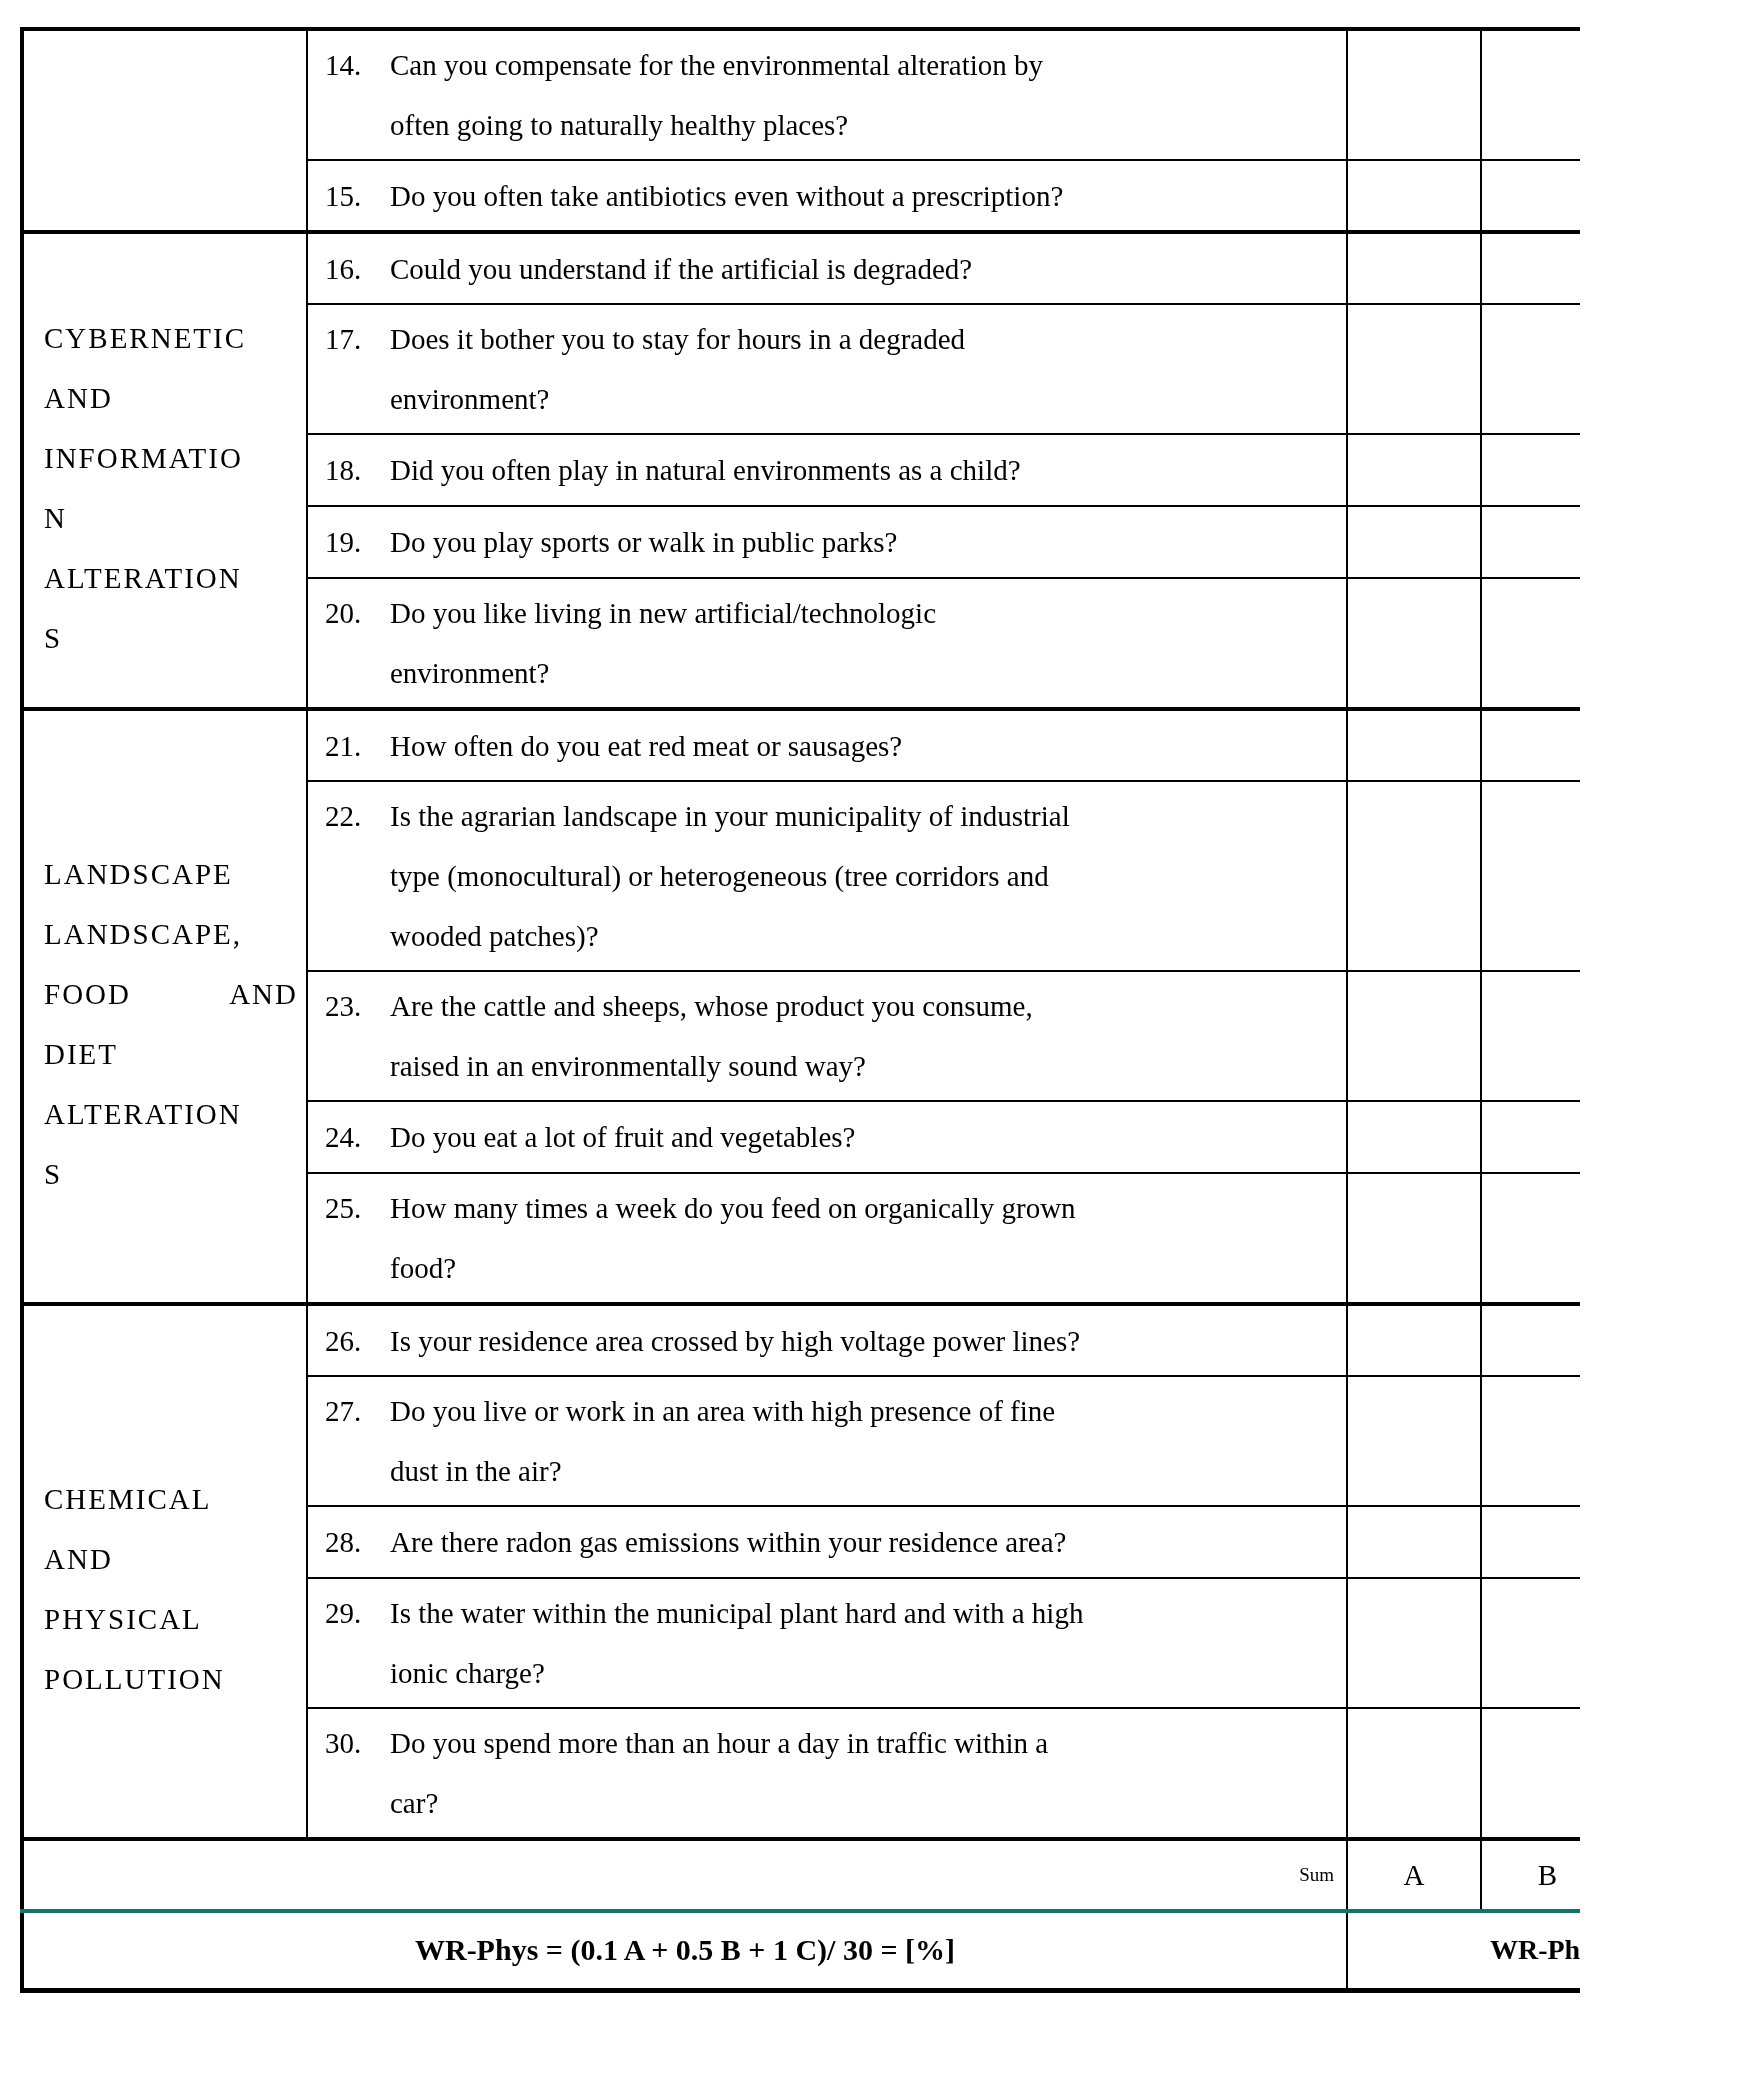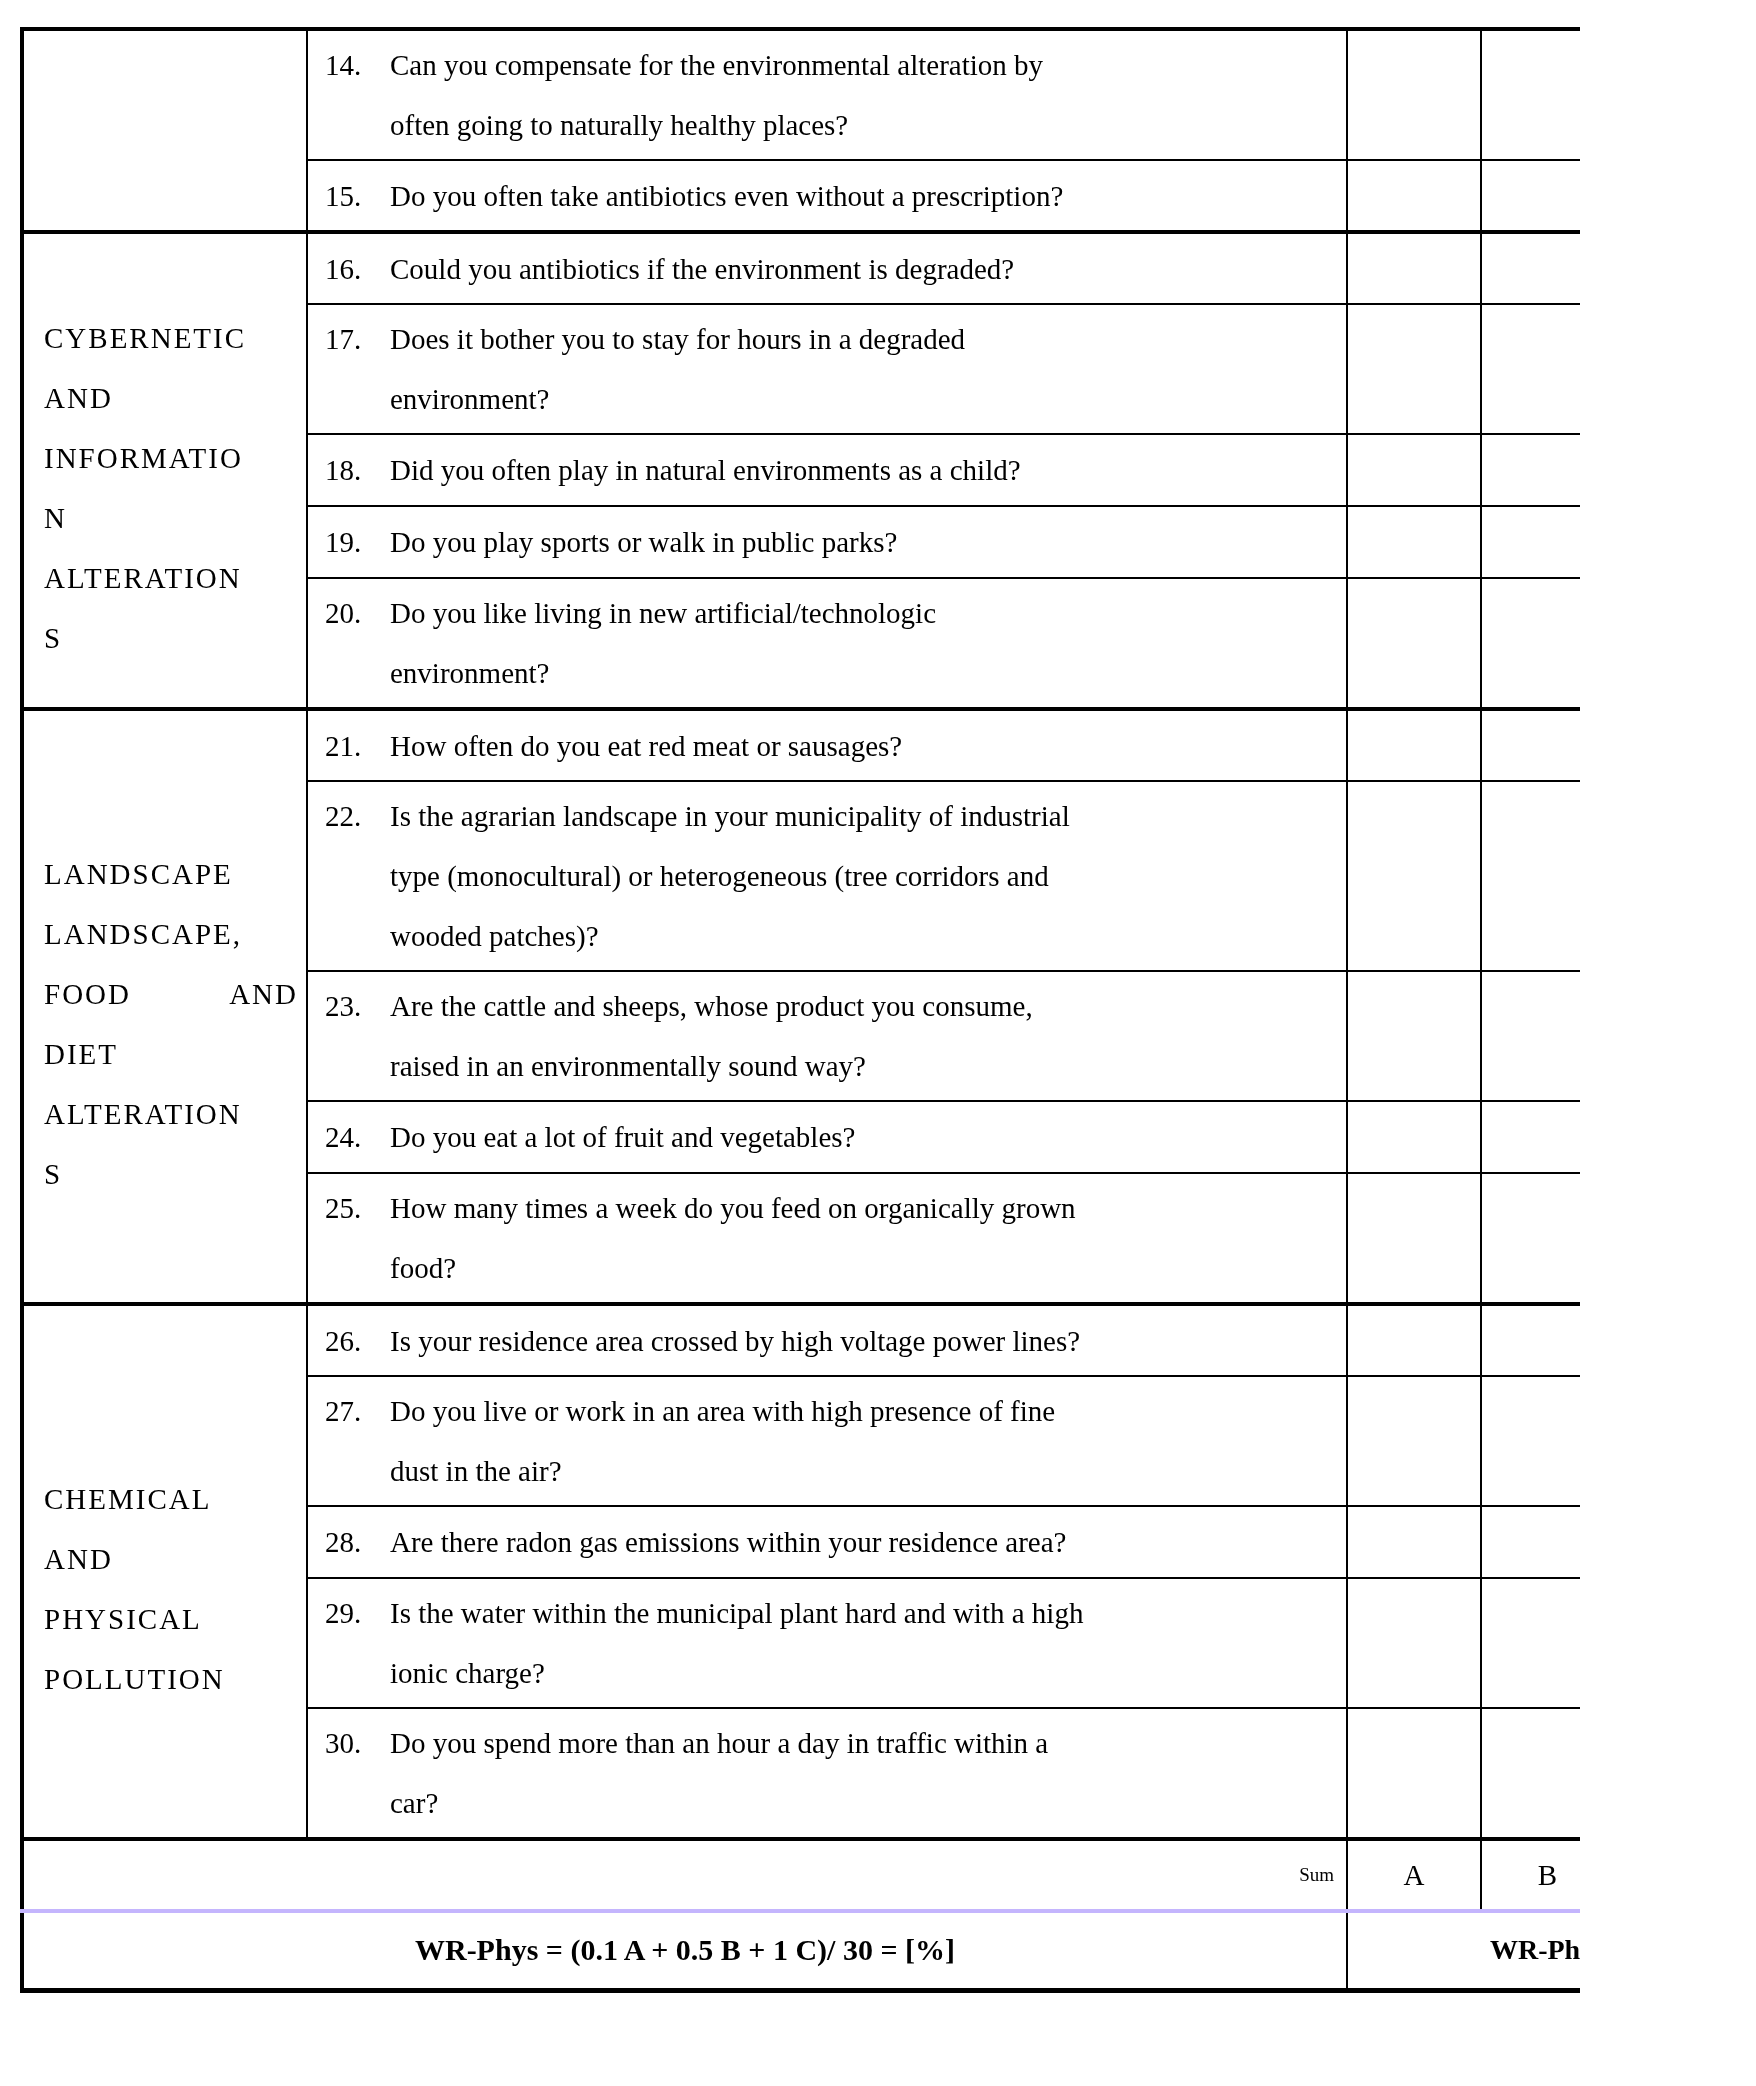--- a/index.html
+++ b/index.html
@@ -25,21 +25,21 @@
     width: 1726px;
     border: 4px solid #000;
     border-bottom: 5.5px solid #000;
   }
   table.qtable td {
     border: 2.5px solid #000;
     vertical-align: middle;
     background: #fff;
   }
   tr.thick-top > td { border-top: 4.5px solid #000; }
-  tr.formula-row > td { border-top: 4px solid #c4b5fd; }
+  tr.formula-row > td { border-top: 4px solid #0f766e; }
 
   tr.r1 { height: 72px; }
   tr.r2 { height: 130px; }
   tr.r3 { height: 189px; }
   tr.sum-row { height: 72px; }
   tr.formula-row { height: 79px; }
 
   td.cat-cell {
     vertical-align: top;
     padding: 45px 8px 10px 20px;
@@ -138,21 +138,21 @@
         <div class="cat-line">AND</div>
         <div class="cat-line">INFORMATIO</div>
         <div class="cat-line">N</div>
         <div class="cat-line">ALTERATION</div>
         <div class="cat-line">S</div>
       </td>
       <td class="q-cell">
         <div class="qwrap">
           <span class="qnum">16.</span>
           <div class="qtext">
-            <div class="qline">Could you antibiotics if the environment is degraded?</div>
+            <div class="qline">Could you understand if the artificial is degraded?</div>
           </div>
         </div>
       </td>
       <td class="abc-cell"></td>
       <td class="abc-cell"></td>
       <td class="abc-cell"></td>
     </tr>
     <tr class="r2">
       <td class="q-cell">
         <div class="qwrap">

